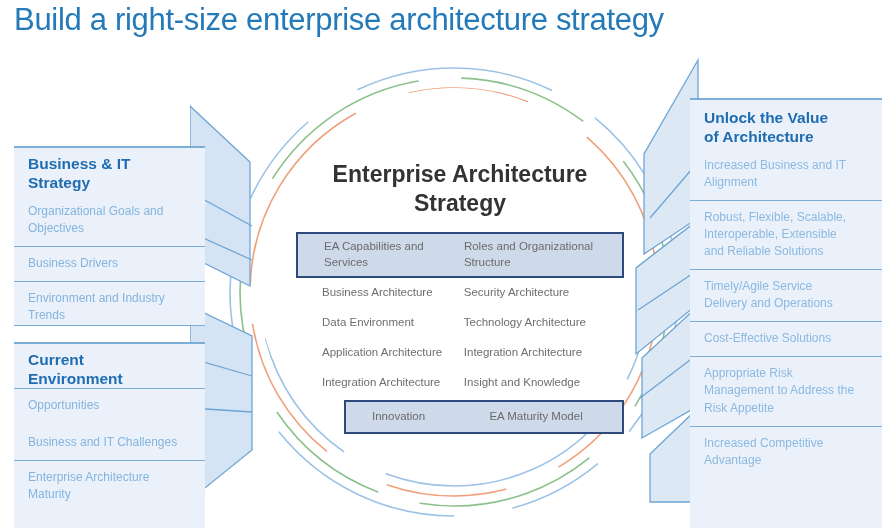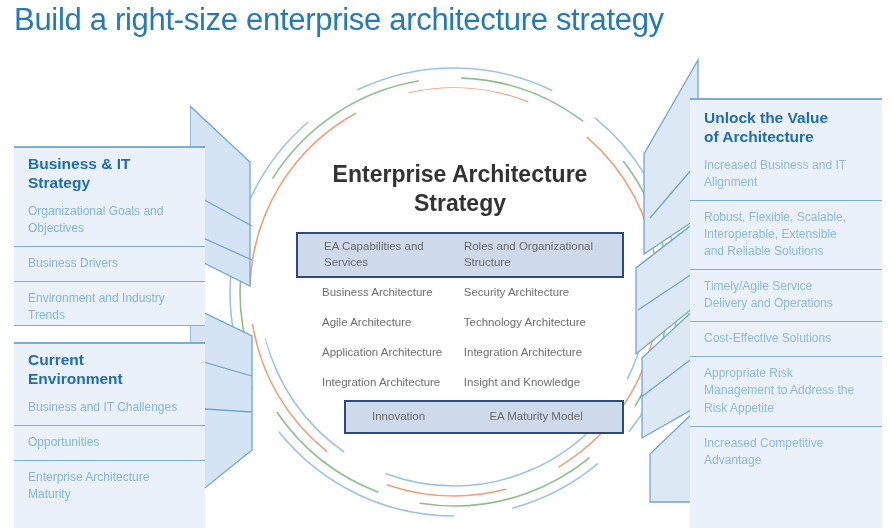--- a/index.html
+++ b/index.html
@@ -232,22 +232,22 @@
     <div class="panel-row first-row">Organizational Goals and Objectives</div>
     <div class="panel-row divided">Business Drivers</div>
     <div class="panel-row divided">Environment and Industry Trends</div>
     <div class="panel-bottom-rule"></div>
   </div>
 
   <div class="panel" id="panel-current-env">
     <div class="panel-top-rule"></div>
     <div class="panel-heading">Current
 Environment</div>
+    <div class="panel-row divided">Opportunities</div>
     <div class="panel-row first-row">Business and IT  Challenges</div>
-    <div class="panel-row divided">Opportunities</div>
     <div class="panel-row divided">Enterprise Architecture Maturity</div>
     <div class="panel-bottom-rule"></div>
   </div>
 
   <div class="panel" id="panel-unlock">
     <div class="panel-top-rule"></div>
     <div class="panel-heading">Unlock the Value
 of Architecture</div>
     <div class="panel-row first-row">Increased Business and IT Alignment</div>
     <div class="panel-row divided">Robust, Flexible, Scalable, Interoperable, Extensible and Reliable Solutions</div>
@@ -267,21 +267,21 @@
       <div class="cell left">EA Capabilities and Services</div>
       <div class="cell right">Roles and Organizational Structure</div>
     </div>
 
     <div class="center-row plain">
       <div class="cell left">Business Architecture</div>
       <div class="cell right">Security Architecture</div>
     </div>
 
     <div class="center-row plain">
-      <div class="cell left">Agile Architecture</div>
+      <div class="cell left">Data Environment</div>
       <div class="cell right">Technology Architecture</div>
     </div>
 
     <div class="center-row plain">
       <div class="cell left">Application Architecture</div>
       <div class="cell right">Integration Architecture</div>
     </div>
 
     <div class="center-row plain">
       <div class="cell left">Integration Architecture</div>

